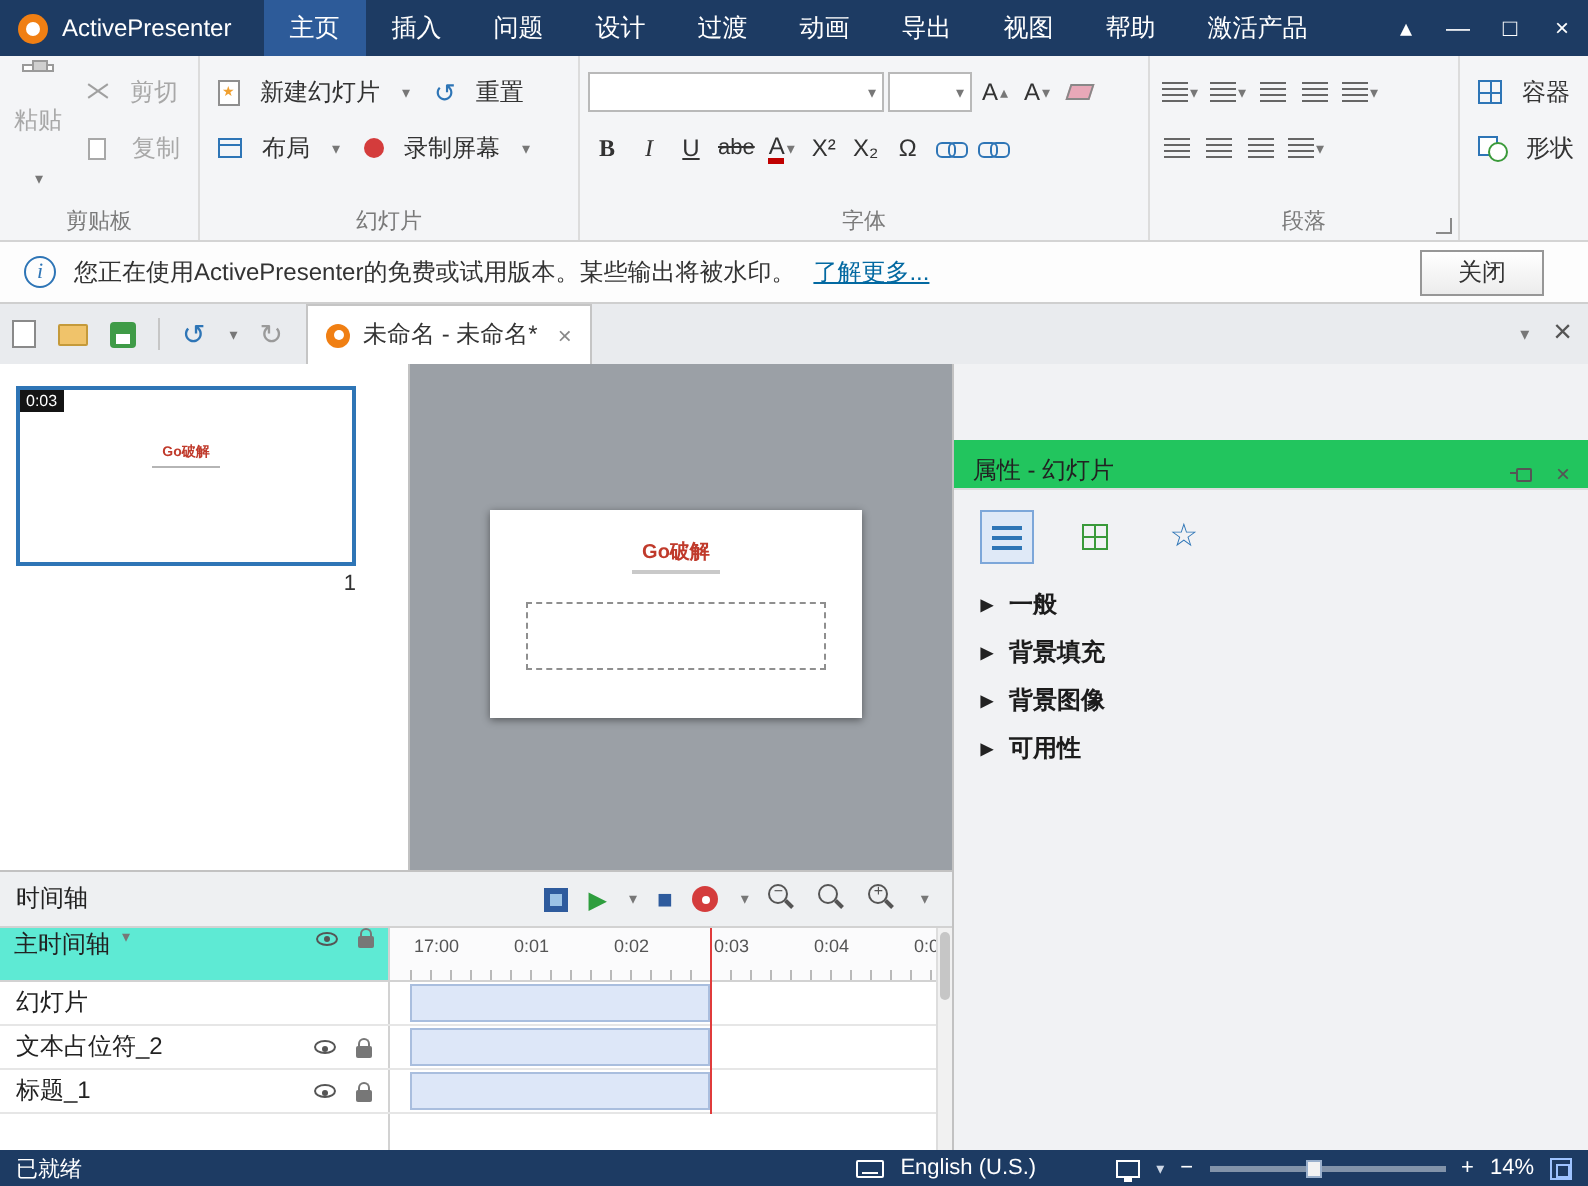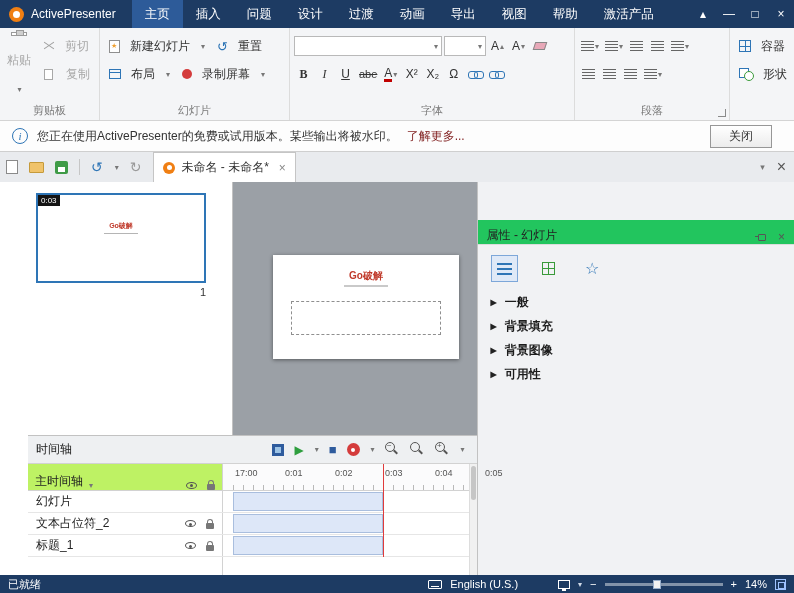--- a/index.html
+++ b/index.html
@@ -57,21 +57,21 @@
   .i-link::before { left:0; } .i-link::after { left:6px; }
   .b { font-weight:bold; font-family:"Liberation Serif",serif; }
   .i { font-style:italic; font-family:"Liberation Serif",serif; }
   .u { text-decoration:underline; }
   .strike { text-decoration:line-through; font-size:11px; }
   .fcolor { border-bottom:3px solid #c00000; line-height:12px; }
 
   
   .notify { height:31px; background:#fdfdfd; border-bottom:1px solid #cfcfcf; display:flex; align-items:center; padding:0 12px; font-size:12px; color:#333; gap:9px; }
   .info-icon { width:16px; height:16px; border-radius:50%; border:1px solid #2e75b6; color:#2e75b6; font-size:11px; font-style:italic; display:flex; align-items:center; justify-content:center; font-family:"Liberation Serif",serif; flex:none; }
-  .notify-link { color:#7f1d1d; }
+  .notify-link { color:#0369a1; text-decoration:underline; }
   .close-btn { margin-left:auto; margin-right:10px; width:62px; height:23px; border:1px solid #979797; background:linear-gradient(#ffffff,#ececec); font-size:12px; color:#333; display:flex; align-items:center; justify-content:center; }
 
   
   .quickbar { height:30px; background:#e9ebee; display:flex; align-items:flex-end; padding-left:6px; position:relative; }
   .qb-icons { display:flex; align-items:center; gap:11px; height:100%; padding-right:12px; }
   .i-newdoc { width:12px; height:14px; background:#fff; border:1px solid #8a8a8a; }
   .i-folder { width:15px; height:11px; background:#f0c36a; border:1px solid #c59a3a; border-radius:1px; }
   .i-save { width:13px; height:13px; background:#3f9b47; border-radius:2px; position:relative; }
   .i-save::after { content:""; position:absolute; left:3px; top:6px; width:7px; height:5px; background:#fff; }
   .undo { color:#2e75b6; font-size:14px; }
@@ -79,21 +79,21 @@
   .qb-sep { width:1px; height:16px; background:#c6c6c6; }
   .doc-tab { height:100%; background:#fff; border:1px solid #c5c5c5; border-bottom:none; display:flex; align-items:center; gap:6px; padding:0 9px; font-size:12px; color:#333; }
   .tab-logo { width:12px; height:12px; border-radius:50%; background:#f07f13; position:relative; flex:none; }
   .tab-logo::after { content:""; position:absolute; left:3.5px; top:3.5px; width:5px; height:5px; border-radius:50%; background:#fff; }
   .tab-close { color:#888; font-size:12px; margin-left:4px; }
   .qb-right { position:absolute; right:8px; top:0; height:100%; display:flex; align-items:center; gap:12px; color:#555; }
   .qb-right .dd { font-size:9px; }
 
   
   .main { display:flex; height:393px; }
-  .left-stack { width:486px; display:flex; flex-direction:column;padding-left:28px; }
+  .left-stack { width:486px; display:flex; flex-direction:column; }
   .editor-row { height:253px; display:flex; }
   .slides-panel { width:205px; background:#fff; border-right:1px solid #c2c2c2; padding:11px 8px; }
   .thumb { width:170px; height:90px; border:2px solid #2e75b6; background:#fff; position:relative; }
   .thumb-time { position:absolute; top:0; left:0; background:#141414; color:#fff; font-size:8px; line-height:11px; padding:0 3px; }
   .thumb-title { margin-top:26px; text-align:center; font-size:7px; font-weight:bold; color:#c03a2b; }
   .thumb-line { width:34px; height:1px; background:#b5b5b5; margin:2px auto 0; }
   .slide-num { width:170px; text-align:right; font-size:11px; color:#333; margin-top:3px; }
 
   .canvas { flex:1; background:#9ba0a6; position:relative; }
   .slide { position:absolute; left:40px; top:73px; width:186px; height:104px; background:#fff; box-shadow:0 1px 4px rgba(0,0,0,.45); }
@@ -127,21 +127,21 @@
   .play { color:#2e9e3e; font-size:12px; }
   .stop { color:#2e5b9d; font-size:13px; }
   .i-record { width:13px; height:13px; border-radius:50%; background:#d43c3c; position:relative; }
   .i-record::after { content:""; position:absolute; left:4.5px; top:4.5px; width:4px; height:4px; border-radius:50%; background:#fff; }
   .i-zoom { position:relative; width:15px; height:15px; }
   .i-zoom::before { content:""; position:absolute; left:0; top:0; width:8px; height:8px; border:1.5px solid #555; border-radius:50%; }
   .i-zoom::after { content:""; position:absolute; left:8px; top:9px; width:5px; height:2px; background:#555; transform:rotate(45deg); }
   .zsign { position:absolute; left:2.5px; top:-1px; font-size:8px; color:#555; }
   .tl-body { flex:1; position:relative; display:flex; flex-direction:column; }
   .ruler-row { height:27px; display:flex; border-bottom:1px solid #d2d2d2; flex:none; }
-  .ruler-left { width:195px; background:#bef264; border-right:1px solid #d2d2d2; display:flex; align-items:flex-end; padding:0 7px; font-size:12px; color:#222; gap:5px; flex:none; }
+  .ruler-left { width:195px; background:#5eead4; border-right:1px solid #d2d2d2; display:flex; align-items:flex-start; padding:0 7px; font-size:12px; color:#222; gap:5px; flex:none; }
   .ruler { flex:1; position:relative; background:#fbfbfc; }
   .ruler::after { content:""; position:absolute; left:10px; right:0; bottom:0; height:5px; background:repeating-linear-gradient(90deg,#b9b9b9 0 1px,transparent 1px 10px); }
   .tick { position:absolute; top:4px; font-size:9px; color:#555; }
   .track-row { height:22px; display:flex; border-bottom:1px solid #e6e6e6; flex:none; }
   .cell { width:195px; border-right:1px solid #d2d2d2; display:flex; align-items:center; padding:0 8px; font-size:12px; color:#222; background:#fff; gap:5px; flex:none; }
   .lane { flex:1; position:relative; background:#fff; }
   .bar { position:absolute; left:10px; top:1px; width:150px; height:19px; background:#dde7f8; border:1px solid #a9bede; }
   .tl-filler { flex:1; display:flex; }
   .cell-icons { margin-left:auto; display:flex; align-items:center; gap:10px; }
   .i-eye { width:11px; height:7px; border:1px solid #555; border-radius:50%; position:relative; }

